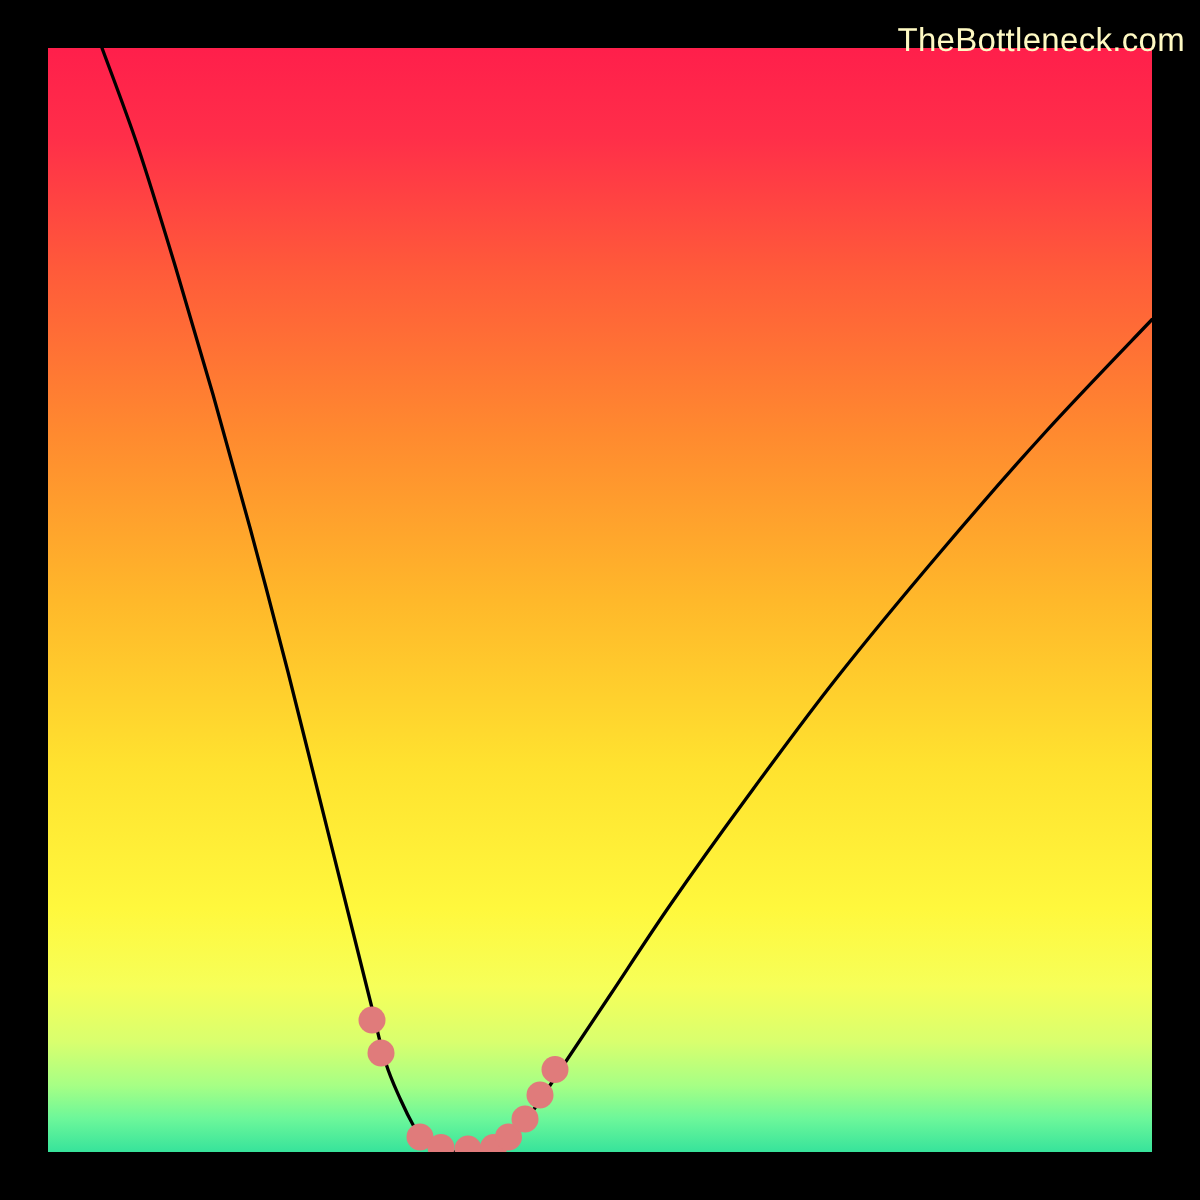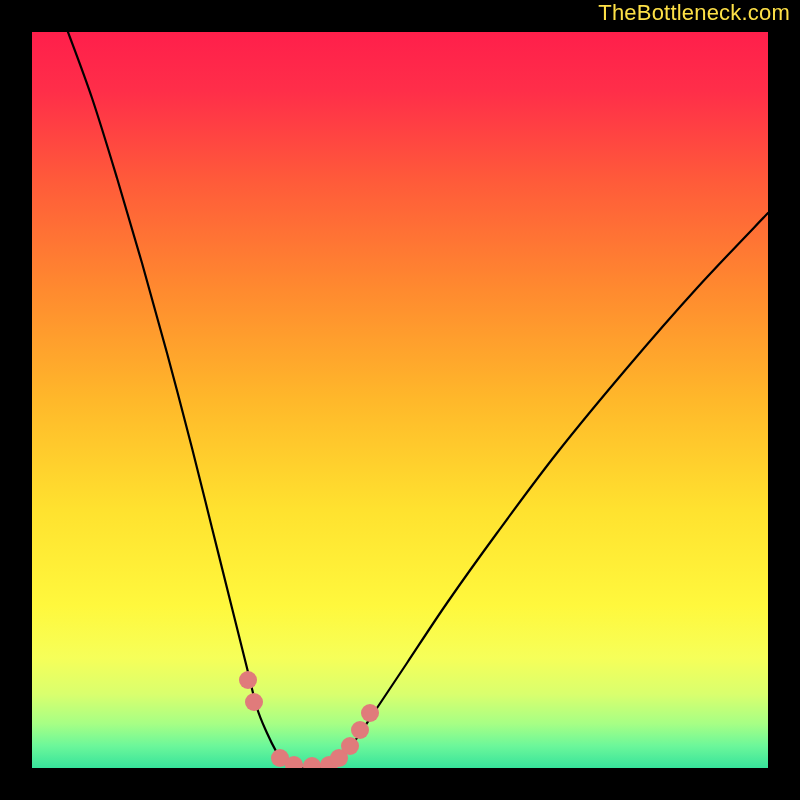--- a/index.html
+++ b/index.html
@@ -22,23 +22,23 @@
   .plot-area {
     position: absolute;
     left: 32px;
     top: 32px;
     width: 736px;
     height: 736px;
     overflow: hidden;
   }
   .watermark {
     position: absolute;
-    top: 0;
+    top: 14px;
     right: 10px;
-    color: #fde047;
+    color: #fef9c3;
     font-size: 22px;
     font-weight: 400;
     letter-spacing: 0.2px;
     z-index: 10;
   }
   svg {
     display: block;
   }
 </style>
 </head>

